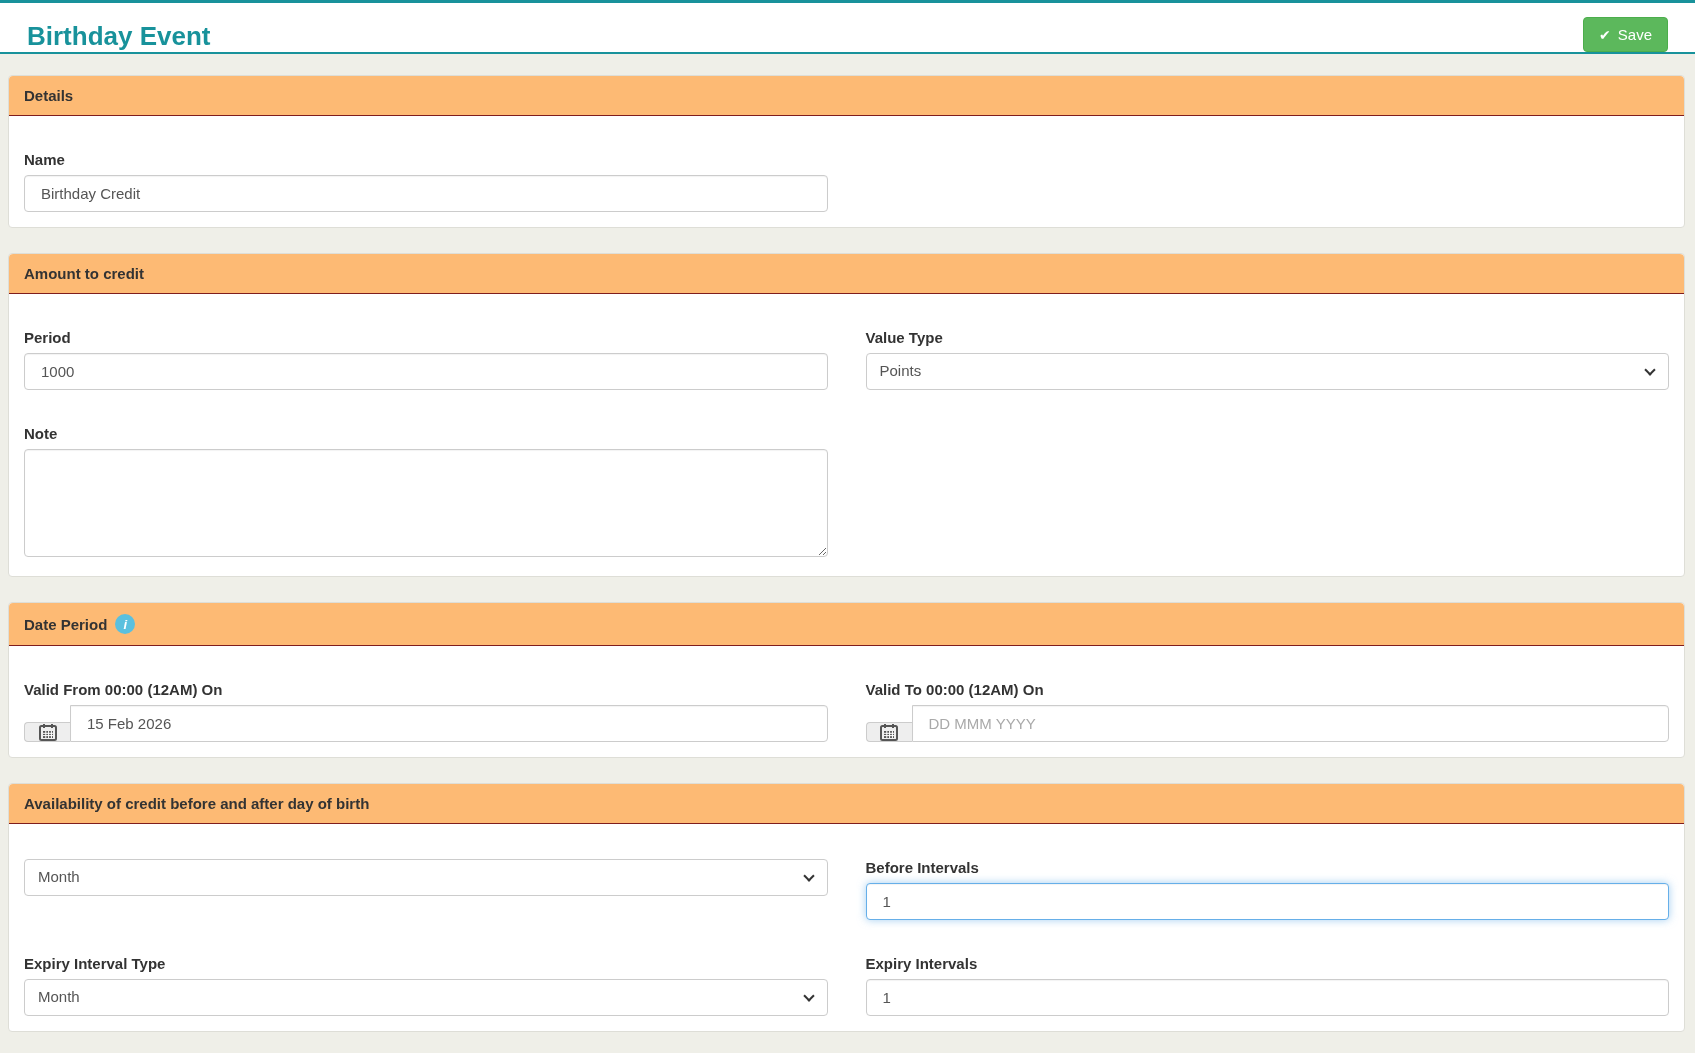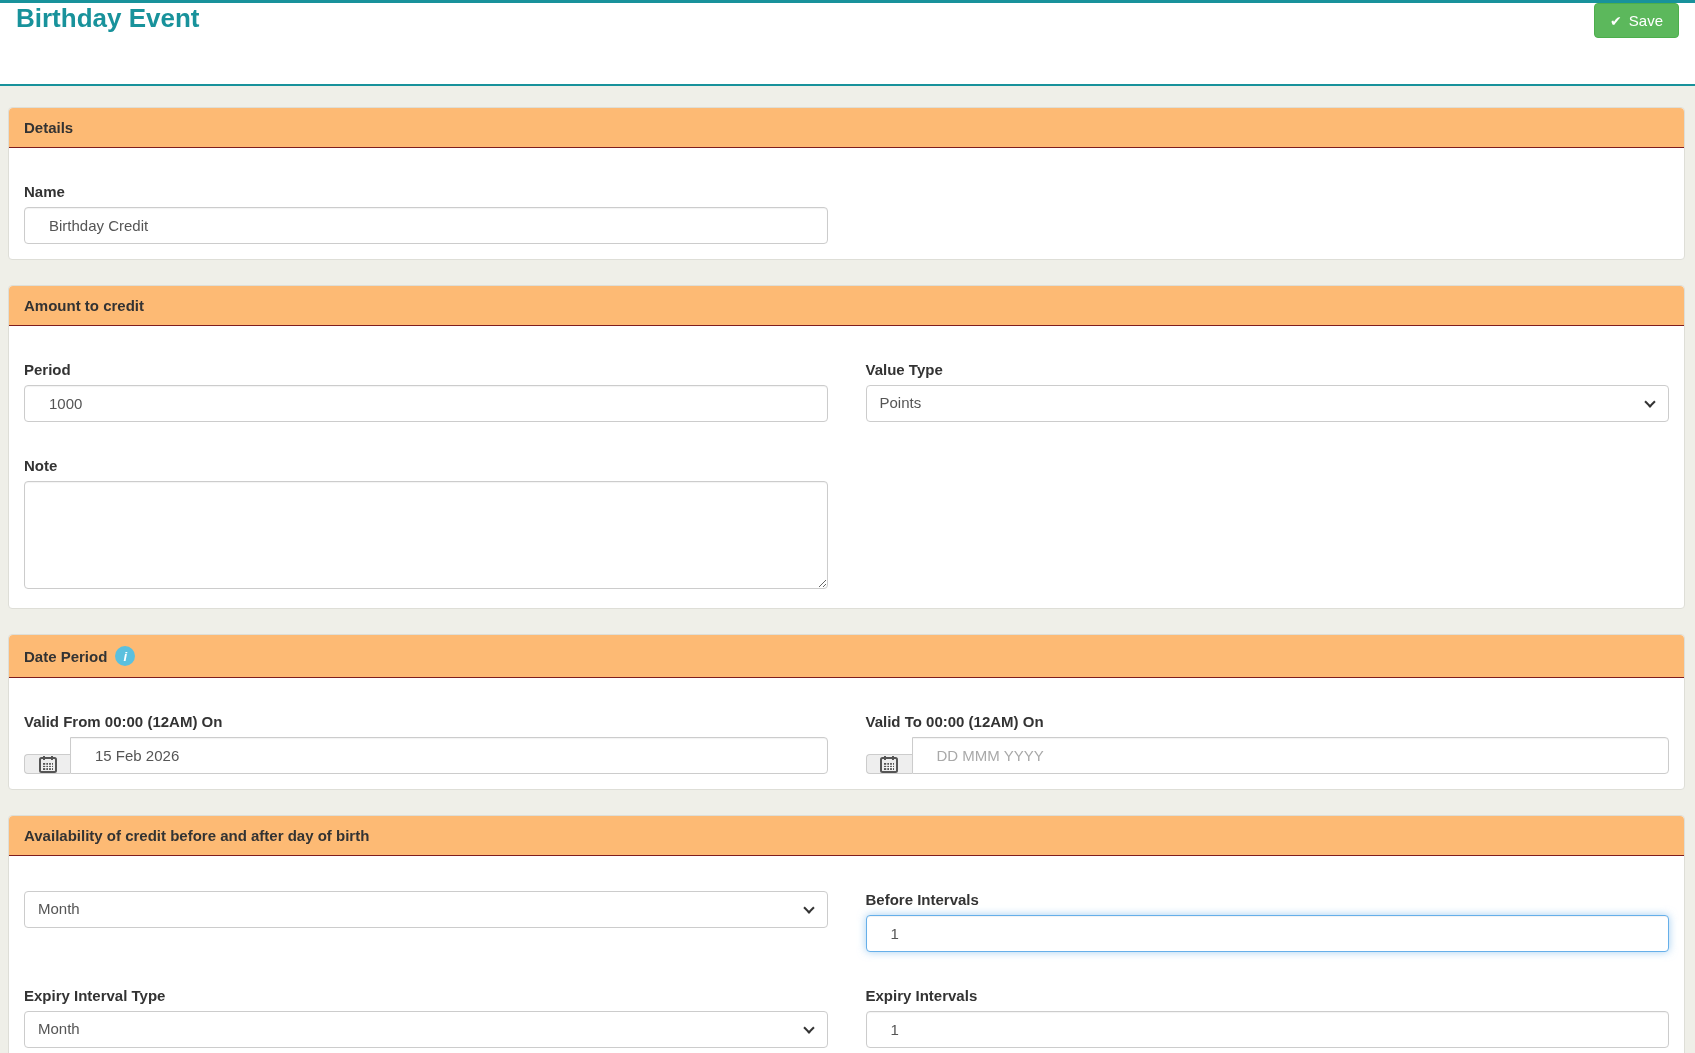--- a/index.html
+++ b/index.html
@@ -7,25 +7,25 @@
   body {
     font-family: "Liberation Sans", sans-serif;
     background: #EFEFE8;
     color: #333;
   }
   
   .page-header {
     background: #FFFFFF;
     border-top: 3px solid #18929B;
     border-bottom: 2px solid #18929B;
-    height: 86px;
-    display: flex;
-    align-items: flex-start;
+    height: 54px;
+    display: flex;
+    align-items: flex-end;
     justify-content: space-between;
-    padding: 0 16px;
+    padding: 0 27px;
   }
   .page-title {
     color: #18929B;
     font-size: 26px;
     font-weight: bold;
     letter-spacing: 0;
   }
   .btn-save {
     background: #5CB85C;
     border: 1px solid #4CAE4C;
@@ -68,21 +68,21 @@
     display: block;
     font-size: 15px;
     font-weight: bold;
     color: #333;
     margin-bottom: 7px;
   }
   
   .form-control {
     width: 100%;
     height: 37px;
-    padding: 8px 24px;
+    padding: 8px 16px;
     font-size: 15px;
     font-family: "Liberation Sans", sans-serif;
     color: #555;
     background: #FFFFFF;
     border: 1px solid #CCCCCC;
     border-radius: 4px;
     box-shadow: inset 0 1px 1px rgba(0,0,0,0.05);
     outline: none;
   }
   .form-control::placeholder { color: #A9A9A9; opacity: 1; }

